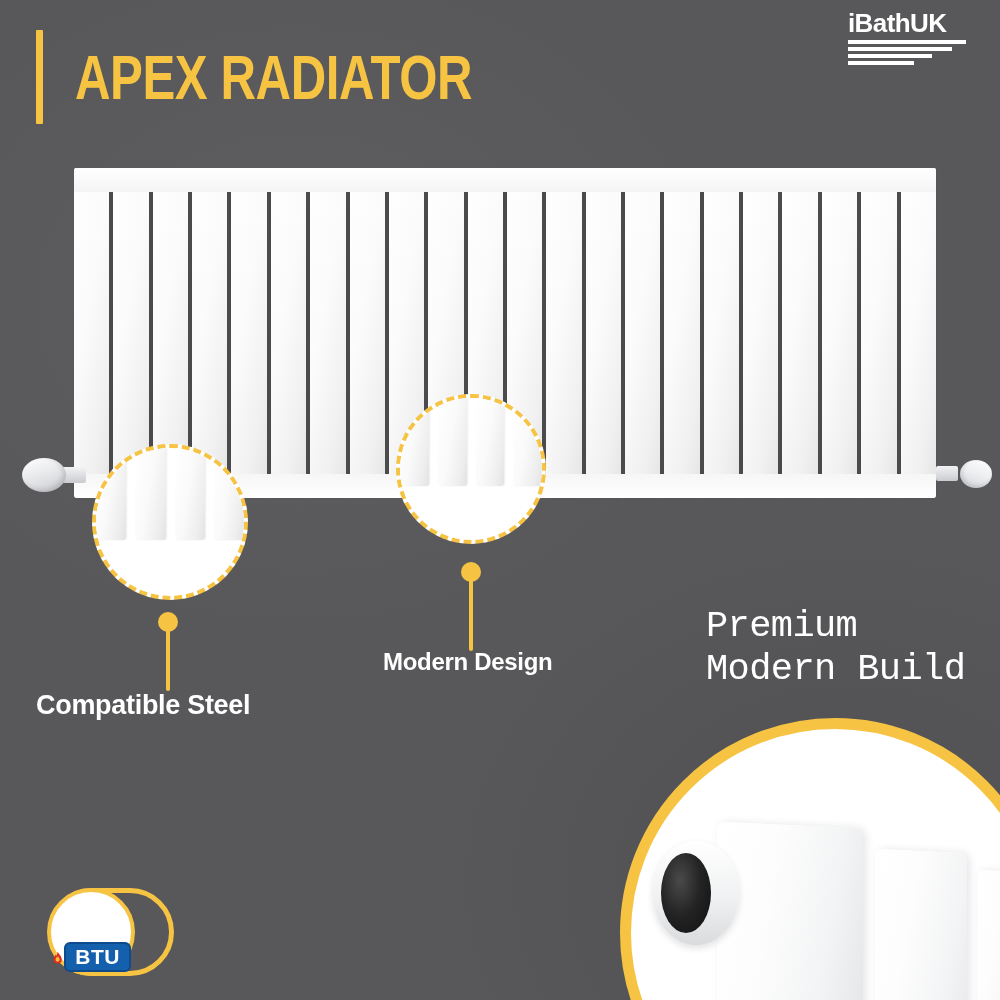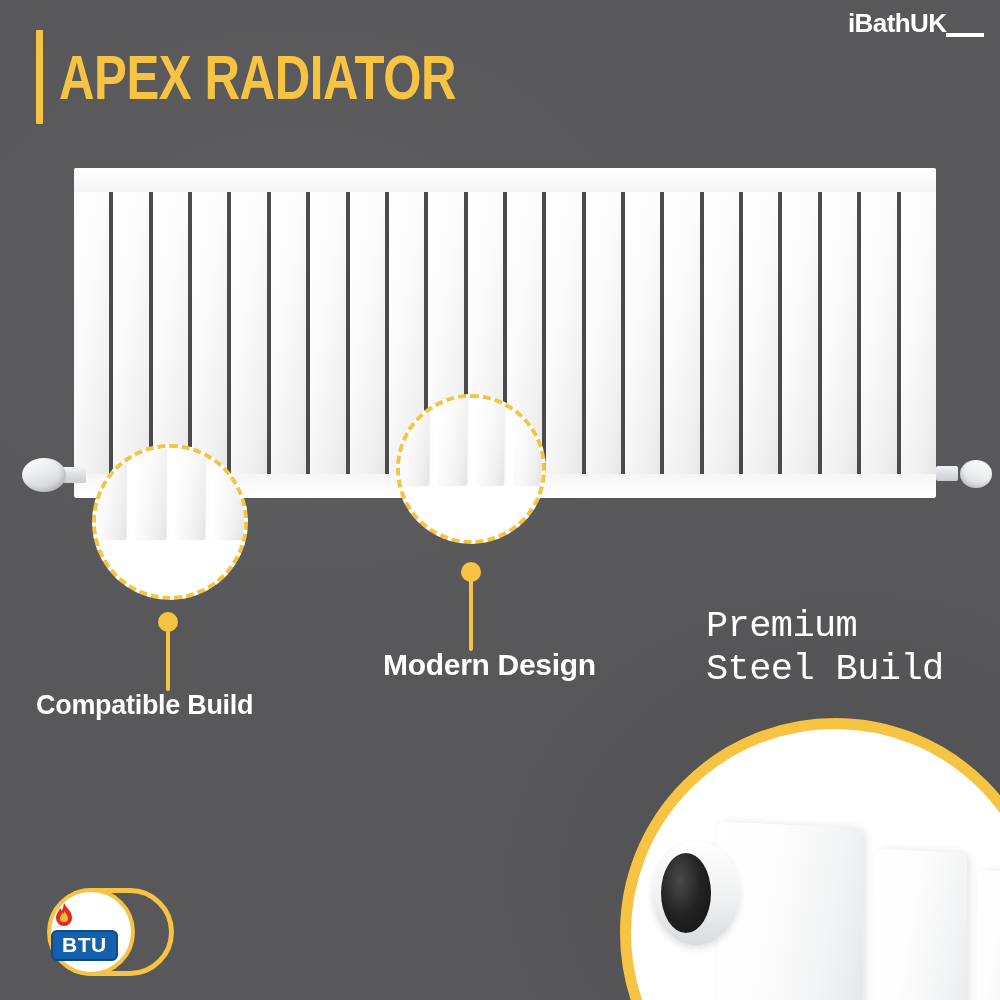--- a/index.html
+++ b/index.html
@@ -15,41 +15,41 @@
     background:
       radial-gradient(ellipse 70% 55% at 30% 30%, rgba(255,255,255,0.045), rgba(0,0,0,0) 62%),
       radial-gradient(ellipse 60% 50% at 85% 88%, rgba(0,0,0,0.09), rgba(0,0,0,0) 70%),
       #58585a;
     overflow:hidden;
   }
 
   
   #title-bar {
     position:absolute; left:36px; top:24px; height:106px;
-    display:flex; align-items:center; gap:16px;
+    display:flex; align-items:center; gap:32px;
   }
   #title-accent {
     width:7px; height:94px; background:#f6c343; border-radius:1px;
   }
   #page-title {
     color:#f6c343;
     font-size:63px;
     font-weight:bold;
     letter-spacing:-0.5px;
     line-height:1;
     transform:scaleX(0.78);
     transform-origin:left center;
     white-space:nowrap;
   }
 
   
   #brand {
     position:absolute; right:16px; top:10px;
     width:136px;
-    display:flex; align-items:flex-end;
+    display:flex; flex-direction:column; align-items:flex-start;
   }
   #brand-name {
     color:#ffffff; font-size:26px; font-weight:bold;
     letter-spacing:-0.6px; line-height:1.05; white-space:nowrap;
   }
   .brand-rule { background:#ffffff; margin-top:3px; height:4px; }
   .brand-rule.r1 { width:118px; }
   .brand-rule.r2 { width:104px; }
   .brand-rule.r3 { width:84px; }
   .brand-rule.r4 { width:66px; }
@@ -157,21 +157,21 @@
   #pin-2 .stem { height:72px; }
 
   
   .feature-label {
     position:absolute; color:#ffffff; line-height:1.16;
   }
   #label-compatible {
     left:36px; top:690px; font-size:27px; font-weight:bold; letter-spacing:-0.3px;
   }
   #label-modern {
-    left:383px; top:648px; font-size:30px; font-weight:bold; letter-spacing:-0.3px;
+    left:383px; top:648px; font-size:24px; font-weight:bold; letter-spacing:-0.3px;
   }
   #label-premium {
     left:706px; top:605px; font-size:37px; font-weight:normal; letter-spacing:-0.6px;font-family:Liberation Mono, monospace;
   }
   .feature-label span { display:block; white-space:nowrap; }
 
   
   #detail-circle {
     position:absolute; left:620px; top:718px; width:430px; height:430px;
     border-radius:50%;
@@ -213,22 +213,22 @@
     border:5px solid #f6c343;
     border-radius:44px;
     display:flex; align-items:center;
   }
   #btu-icon {
     position:absolute; left:-6px; top:-5px;
     width:88px; height:88px;
     border-radius:50%;
     background:#ffffff;
     border:4px solid #f6c343;
-    display:flex; flex-direction:column;
-    align-items:flex-start; justify-content:center;
+    display:flex; flex-direction:row;
+    align-items:flex-end; justify-content:center;
   }
   #btu-flame { width:26px; height:28px; margin-bottom:-1px; }
   #btu-chip {
     background:#1560ad;
     border:2px solid #0d4b8c;
     border-radius:6px;
     color:#ffffff;
     font-size:21px; font-weight:bold;
     padding:1px 9px 2px;
     line-height:1.1;
@@ -315,28 +315,28 @@
   <div class="pin" id="pin-1">
     <div class="stem"></div>
     <div class="dot"></div>
   </div>
   <div class="pin" id="pin-2">
     <div class="stem"></div>
     <div class="dot"></div>
   </div>
 
   <div class="feature-label" id="label-compatible">
-    <span>Compatible Build</span>
+    <span>Compatible Steel</span>
   </div>
   <div class="feature-label" id="label-modern">
     <span>Modern Design</span>
   </div>
   <div class="feature-label" id="label-premium">
     <span>Premium</span>
-    <span>Steel Build</span>
+    <span>Modern Build</span>
   </div>
 
   <div id="detail-circle">
     <div id="detail-scene">
       <div class="detail-fin" id="detail-fin-3"></div>
       <div class="detail-fin" id="detail-fin-2"></div>
       <div id="detail-port-neck"></div>
       <div class="detail-fin" id="detail-fin-1"></div>
       <div id="detail-port-outer"></div>
       <div id="detail-port-hole"></div>

